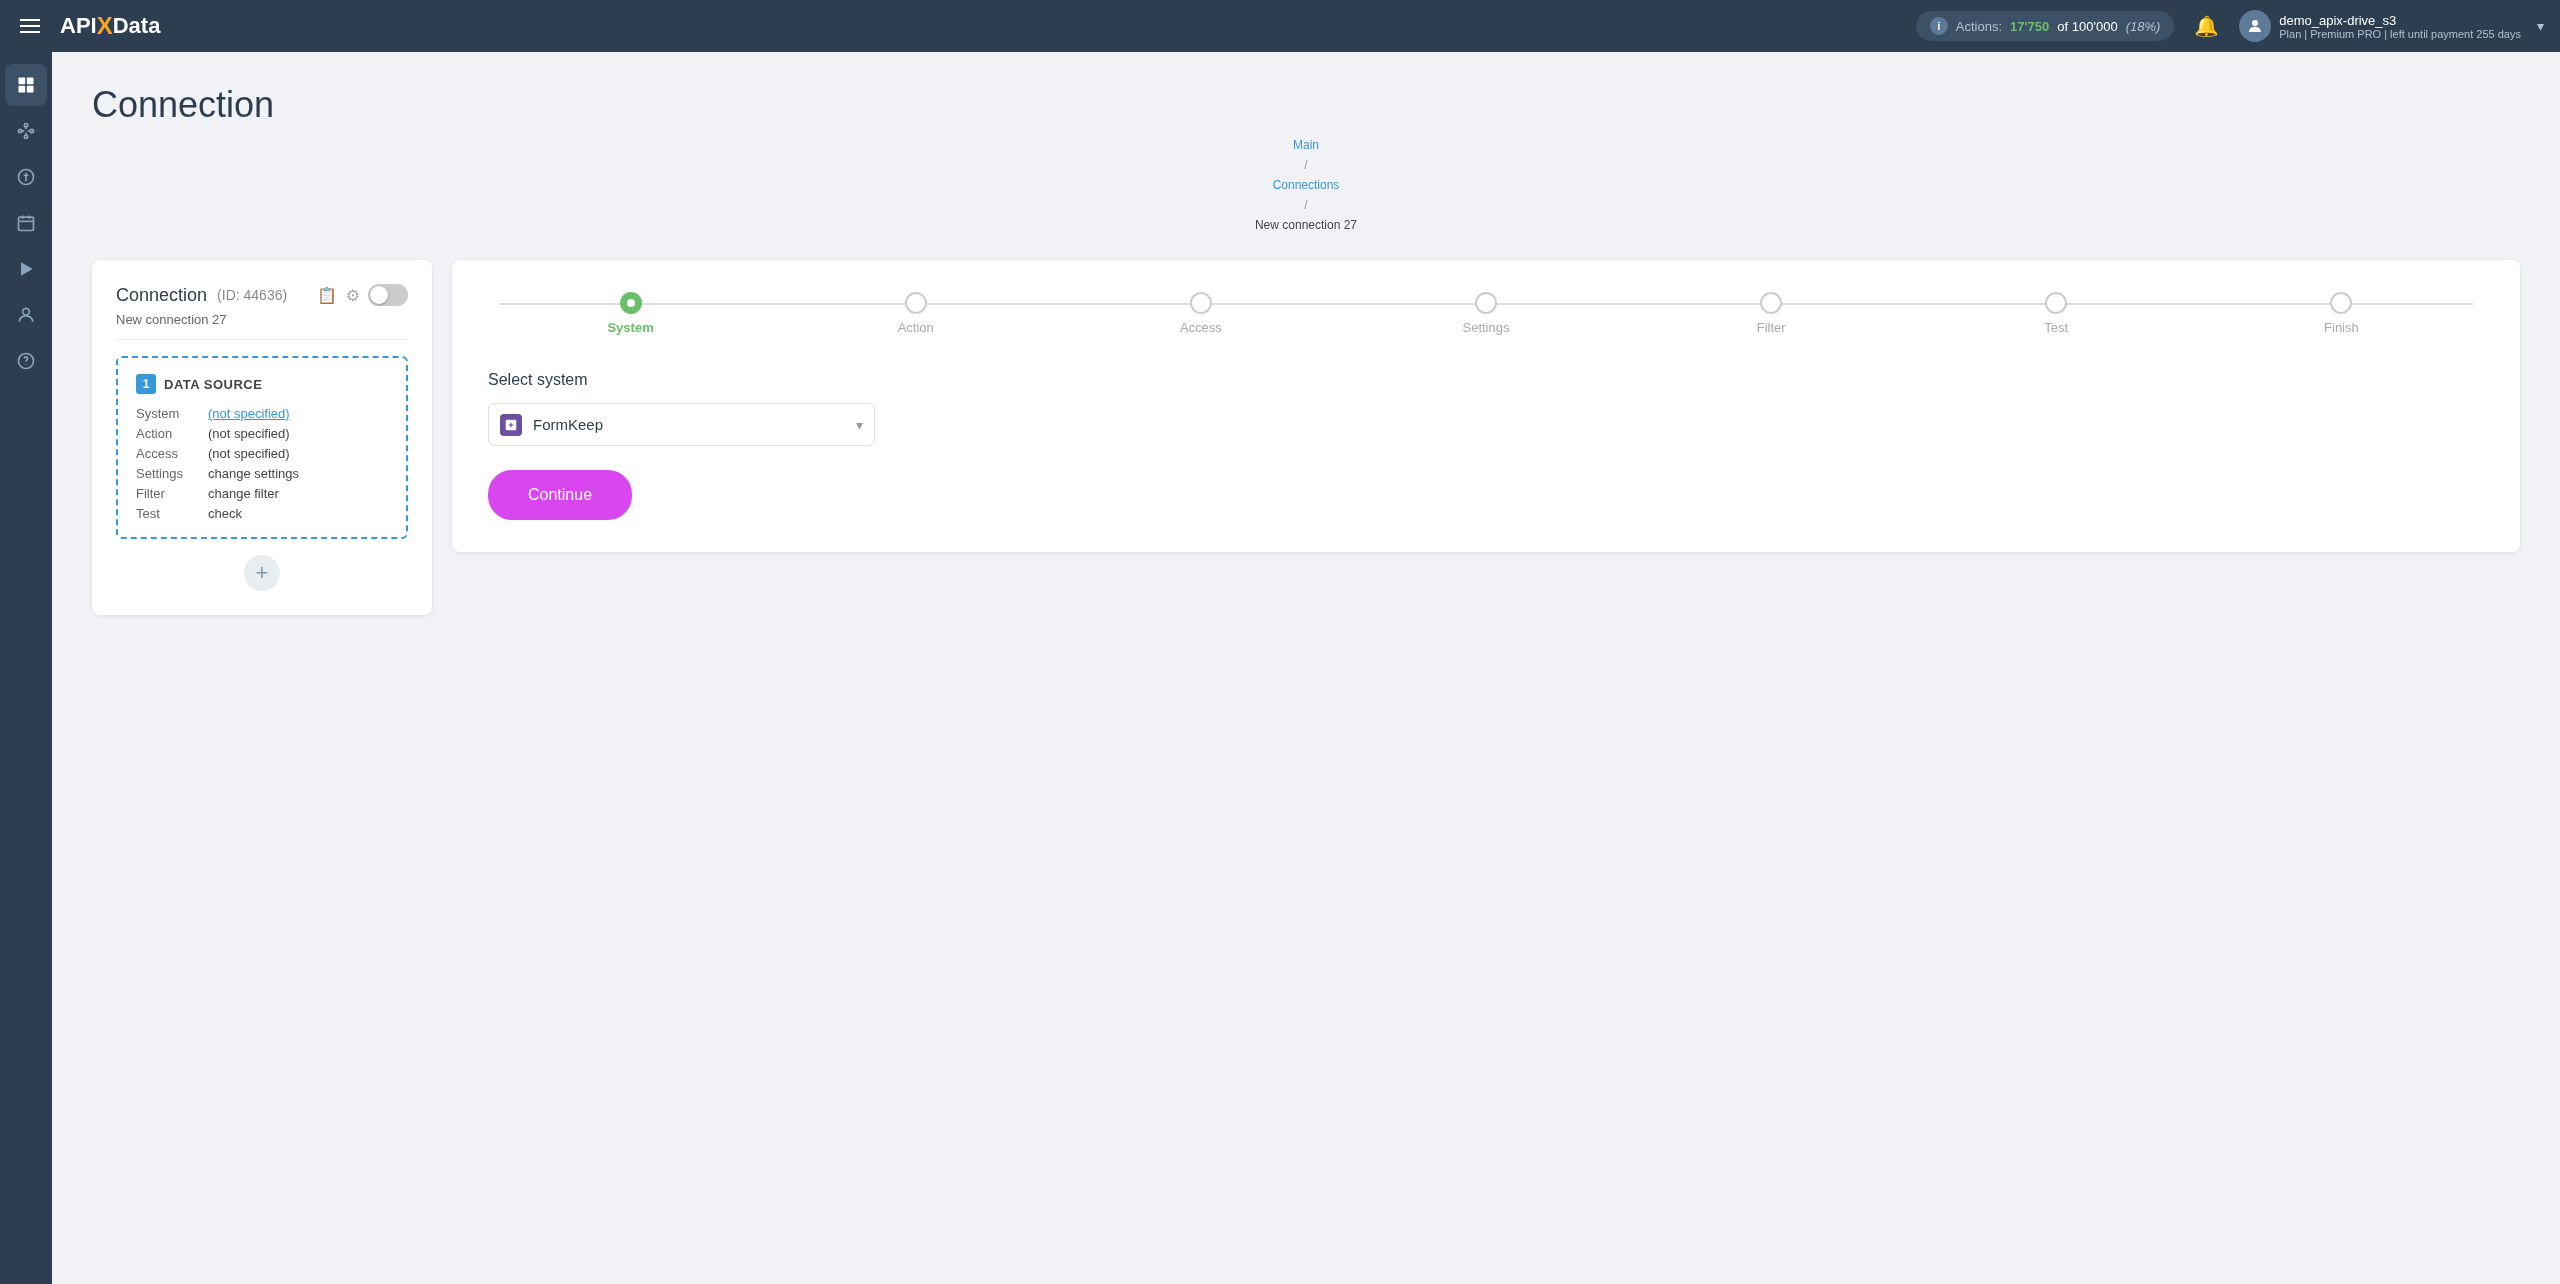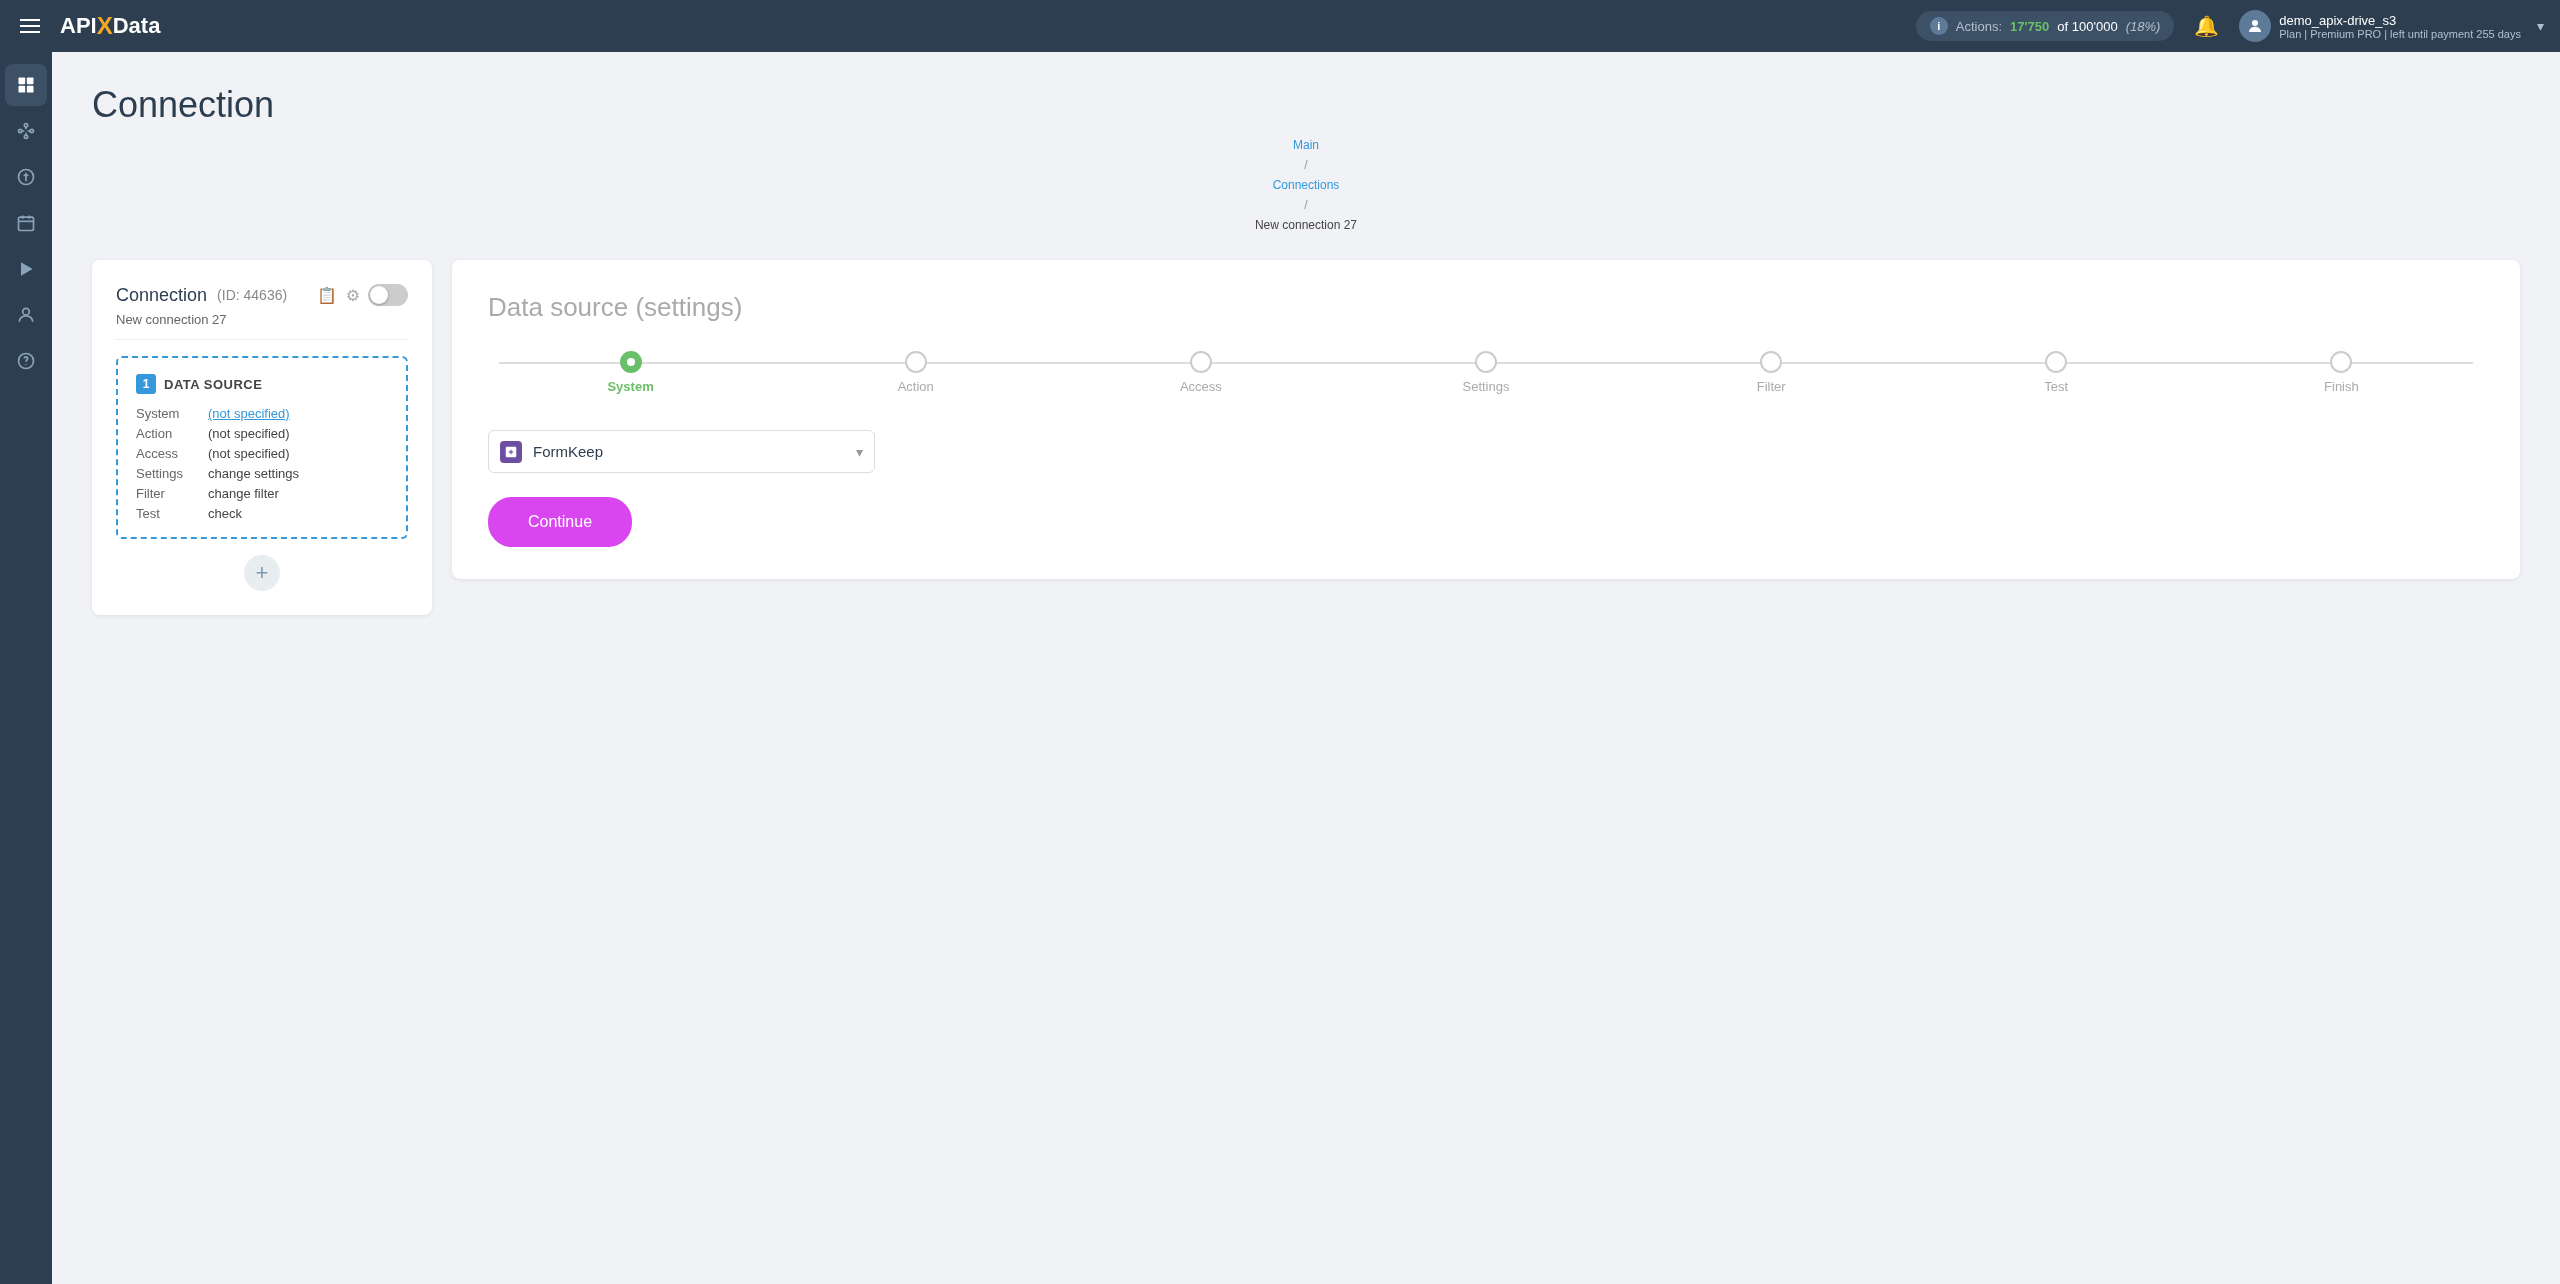--- a/index.html
+++ b/index.html
@@ -418,25 +418,20 @@
               <span class="ds-label">Test</span>
               <span class="ds-value">check</span>
             </div>
           </div>
         </div>
 
         <button class="add-btn">+</button>
       </div>
 
       <div class="right-card">
-        <div class="right-card-title">
-          <span>Data source</span>
-          <span> </span>
-          <span style="color:#aaa; font-weight:300;">(settings)</span>
-        </div>
 
         
         <div class="stepper">
           <div class="step">
             <div class="step-dot active"></div>
             <span class="step-label active">System</span>
           </div>
           <div class="step">
             <div class="step-dot"></div>
             <span class="step-label">Action</span>
@@ -457,20 +452,21 @@
             <div class="step-dot"></div>
             <span class="step-label">Test</span>
           </div>
           <div class="step">
             <div class="step-dot"></div>
             <span class="step-label">Finish</span>
           </div>
         </div>
 
         
+        <div class="select-system-label">Select system</div>
         <div class="system-select-wrapper">
           <div class="system-select-icon">
             <svg width="14" height="14" viewBox="0 0 24 24" fill="#fff">
                 <rect x="3" y="3" width="18" height="18" rx="2"></rect>
                 <line x1="8" y1="12" x2="16" y2="12" stroke="#6c4fa0" stroke-width="2"></line>
                 <line x1="12" y1="8" x2="12" y2="16" stroke="#6c4fa0" stroke-width="2"></line>
               </svg>
           </div>
           <select class="system-select">
             <option>FormKeep</option>

